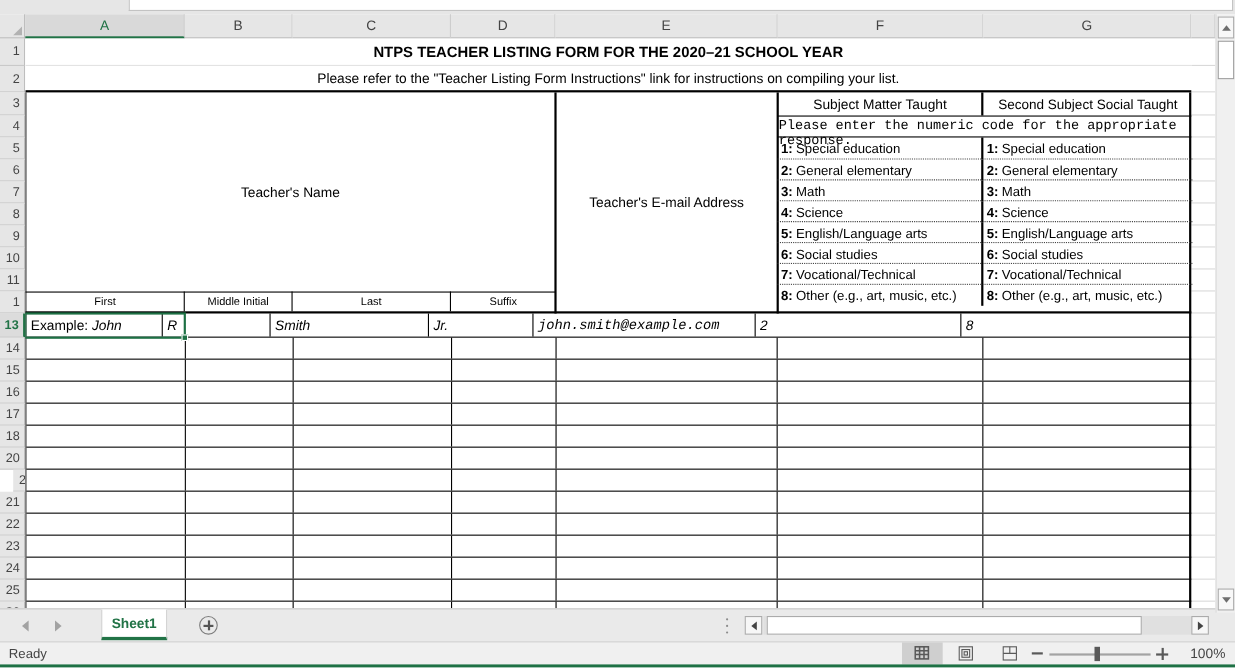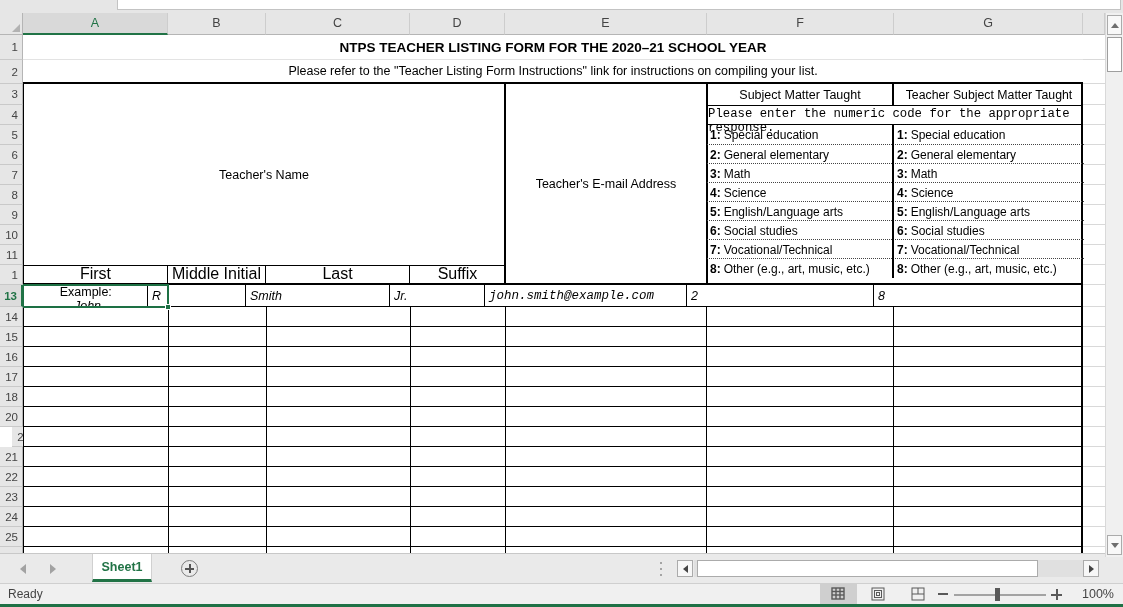--- a/index.html
+++ b/index.html
@@ -43,21 +43,21 @@
   .f-title{left:0;top:0;width:1060px;height:25px;font-weight:bold;font-size:13.5px;}
   .f-sub{left:0;top:25px;width:1060px;height:22px;}
   .f-name{left:1px;top:49px;width:480px;height:181px;}
   .f-email{left:483px;top:49px;width:200px;height:199px;}
   .f-subj{left:685px;top:49px;width:184px;height:21px;}
   .f-subj2{left:872px;top:49px;width:188px;height:21px;font-size:12.3px;}
   .f-instr{left:685px;top:70px;width:375px;height:32px;font-size:12.3px;font-family:Liberation Mono, monospace;}
 
   #name-subheaders{position:absolute;left:1px;top:230px;width:481px;height:18px;display:flex;}
   .sub-h{height:18px;border-right:1px solid #000;display:flex;align-items:center;justify-content:center;
-         font-size:16px;}
+         font-size:10px;}
   .sub-h:last-child{border-right:none;}
 
   #code-options{position:absolute;left:684px;top:90px;width:377px;height:160px;}
   .opt-row{display:flex;height:20px;}
   .opt-row.dotted{border-top:1px dotted #444;height:20px;margin-top:-1px;}
   .opt-cell{height:100%;display:flex;align-items:center;padding-left:3px;font-size:12px;white-space:nowrap;}
   .opt-f{width:187px;border-right:2px solid #000;}
   .opt-g{width:190px;}
   .opt-cell b{margin-right:3px;}
 
@@ -226,21 +226,21 @@
     <div class="vline" style="left:481px;top:49px;width:2px;height:201px"></div>
     <div class="vline" style="left:683px;top:49px;width:2px;height:201px"></div>
     <div class="vline" style="left:869px;top:49px;width:2px;height:21px"></div>
     <div class="vline" style="left:1058px;top:49px;width:2px;height:469px"></div>
 
     <div class="cellbox f-title">NTPS TEACHER LISTING FORM FOR THE 2020–21 SCHOOL YEAR</div>
     <div class="cellbox f-sub">Please refer to the "Teacher Listing Form Instructions" link for instructions on compiling your list.</div>
     <div class="cellbox f-name">Teacher's Name</div>
     <div class="cellbox f-email">Teacher's E-mail Address</div>
     <div class="cellbox f-subj">Subject Matter Taught</div>
-    <div class="cellbox f-subj2">Teacher Subject Matter Taught</div>
+    <div class="cellbox f-subj2">Second Subject Social Taught</div>
     <div class="cellbox f-instr">Please enter the numeric code for the appropriate response.</div>
 
     <div id="name-subheaders">
       <div class="sub-h" style="width:144px">First</div>
       <div class="sub-h" style="width:98px">Middle Initial</div>
       <div class="sub-h" style="width:144px">Last</div>
       <div class="sub-h" style="width:95px">Suffix</div>
     </div>
 
     <div id="code-options">
@@ -273,21 +273,21 @@
           <div class="opt-cell opt-g"><b>7:</b>Vocational/Technical</div>
         </div>
         <div class="opt-row dotted">
           <div class="opt-cell opt-f"><b>8:</b>Other (e.g., art, music, etc.)</div>
           <div class="opt-cell opt-g"><b>8:</b>Other (e.g., art, music, etc.)</div>
         </div>
       </div>
 
     <div id="data-rows">
       <div class="d-row example" id="example-row">
-        <div class="d-cell" style="width: 124px; flex-direction: column;"><span>Example: </span><span class="ital">John</span></div>
+        <div class="d-cell" style="width: 124px;"><span>Example: </span><span class="ital">John</span></div>
         <div class="d-cell ital" style="width: 98px;">R</div>
         <div class="d-cell ital" style="width: 144px;">Smith</div>
         <div class="d-cell ital" style="width: 95px;">Jr.</div>
         <div class="d-cell ital" style="width: 202px; font-family: Liberation Mono, monospace;">john.smith@example.com</div>
         <div class="d-cell ital" style="width: 187px;">2</div>
         <div class="d-cell ital" style="width: 189px;">8</div>
       </div>
       <div id="empty-rows">
           <div class="d-row">
             <div class="d-cell" style="width: 145px;"></div>

